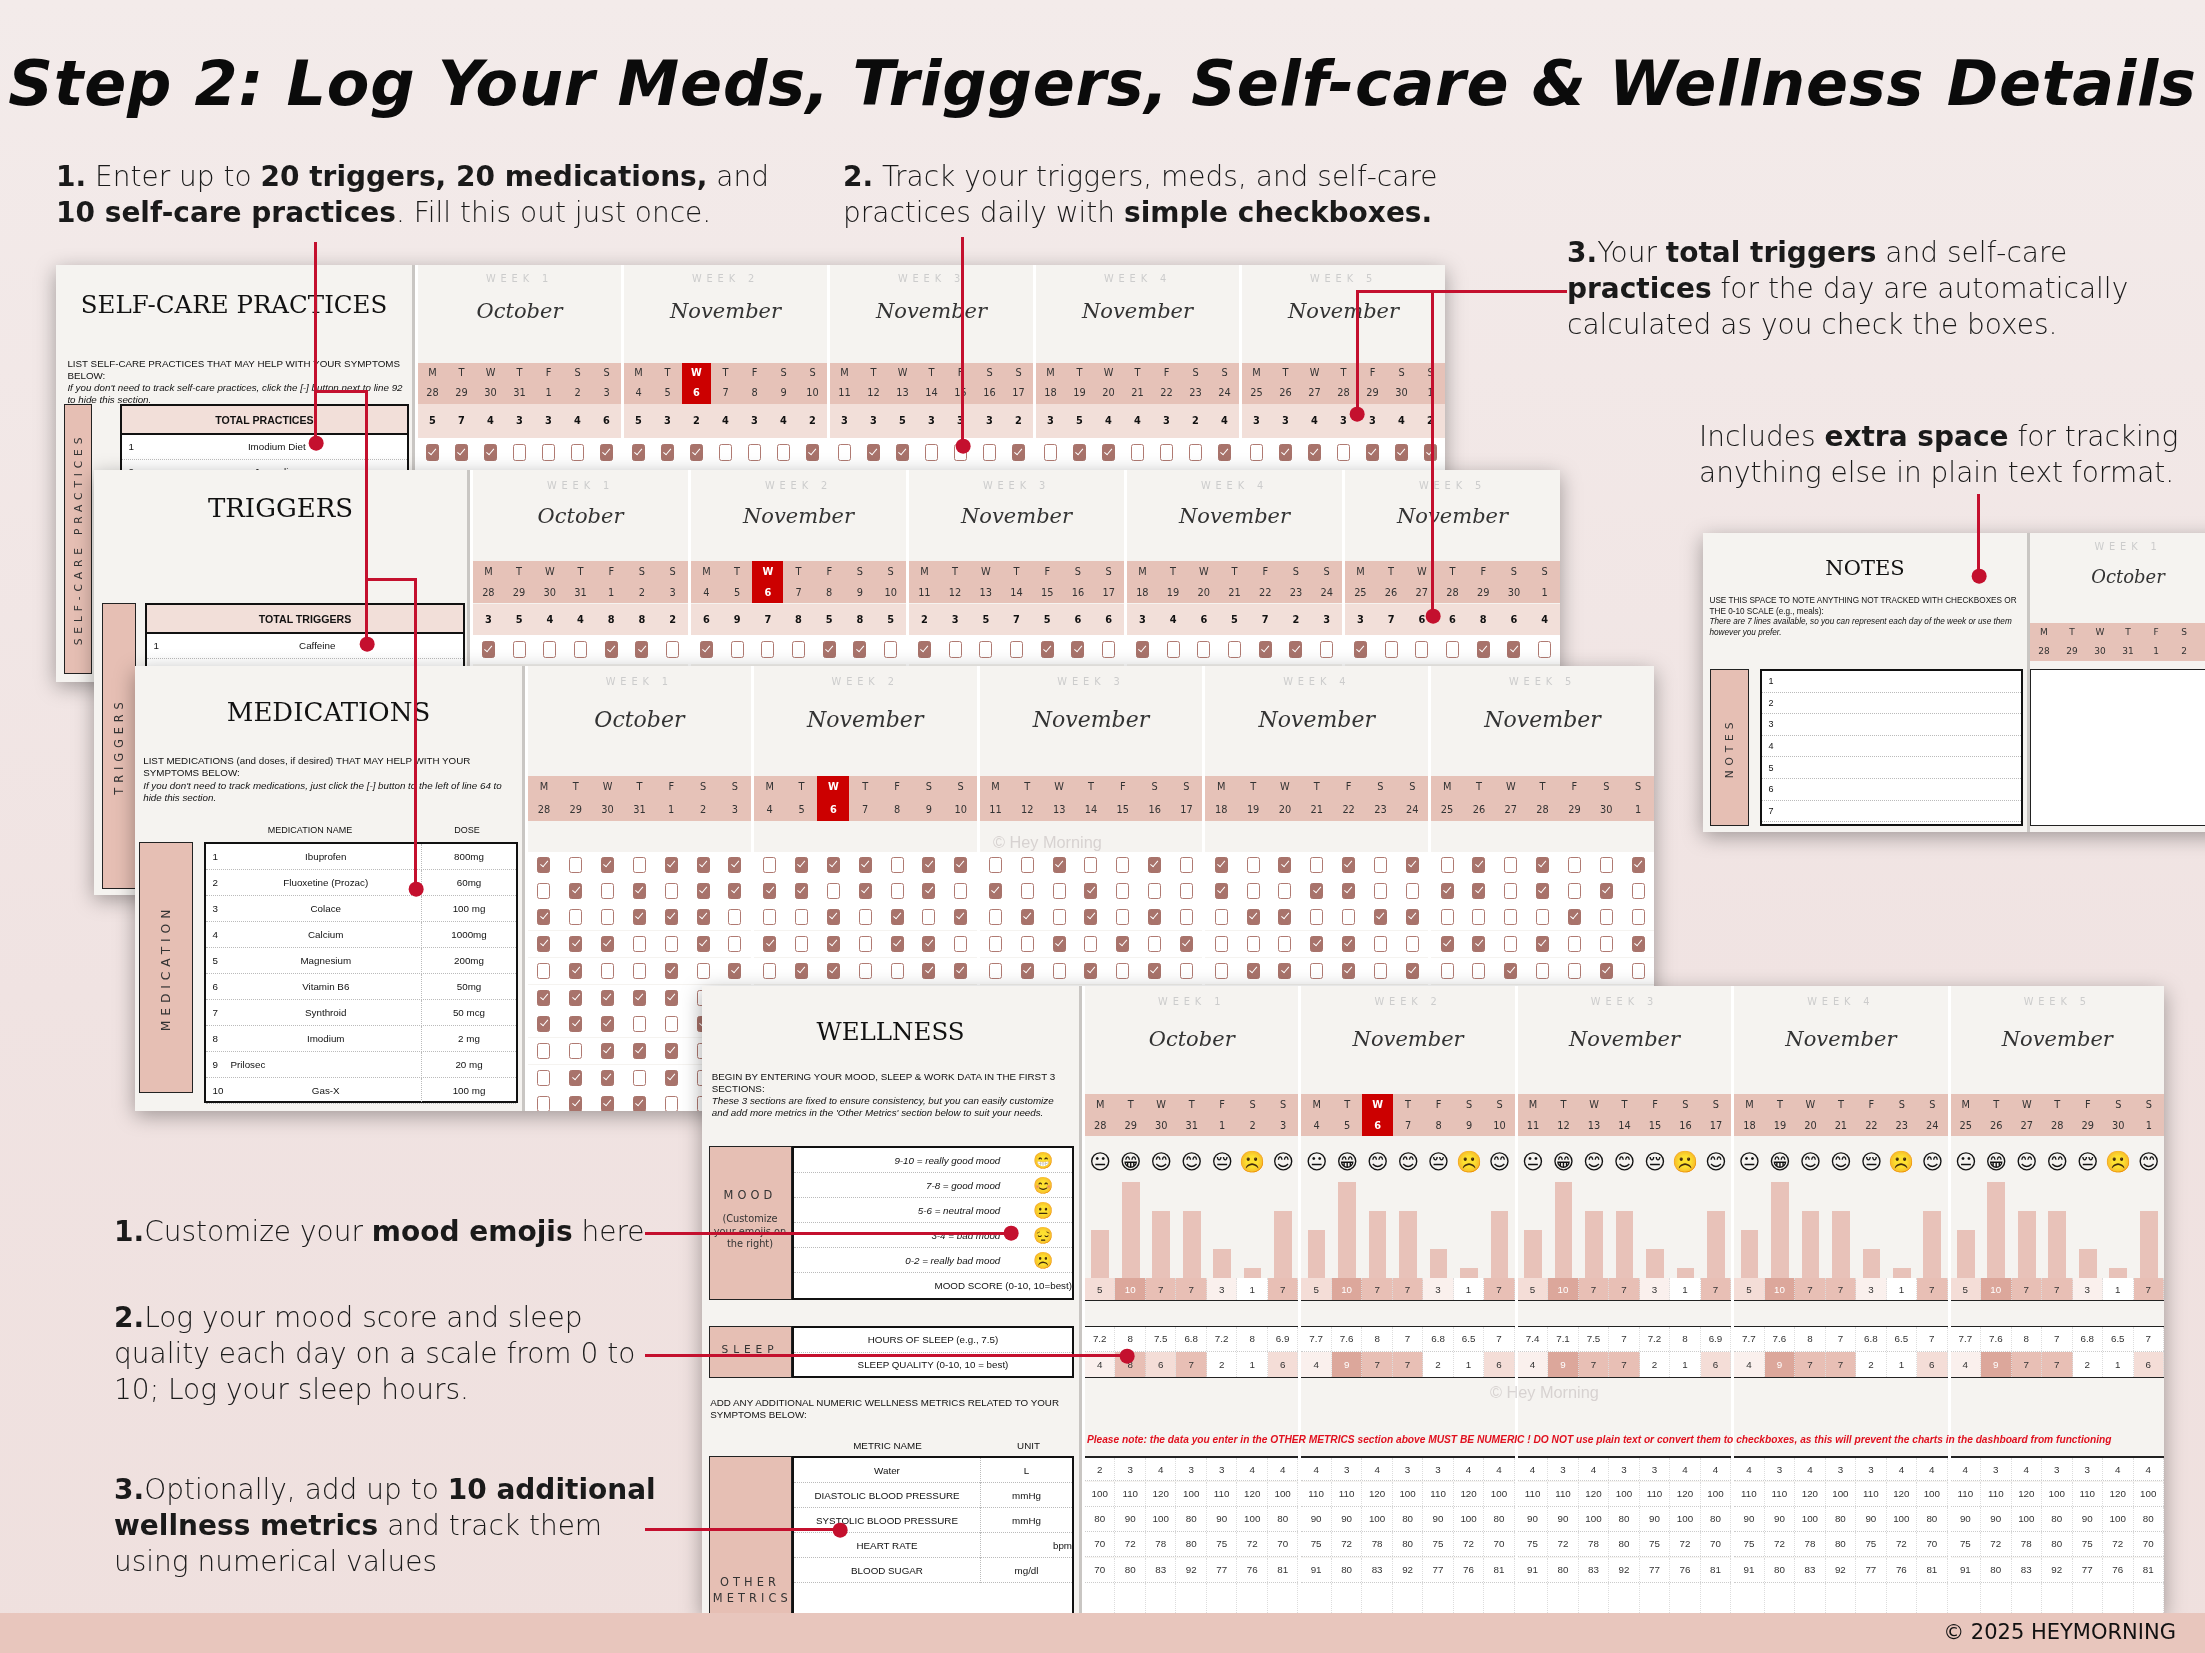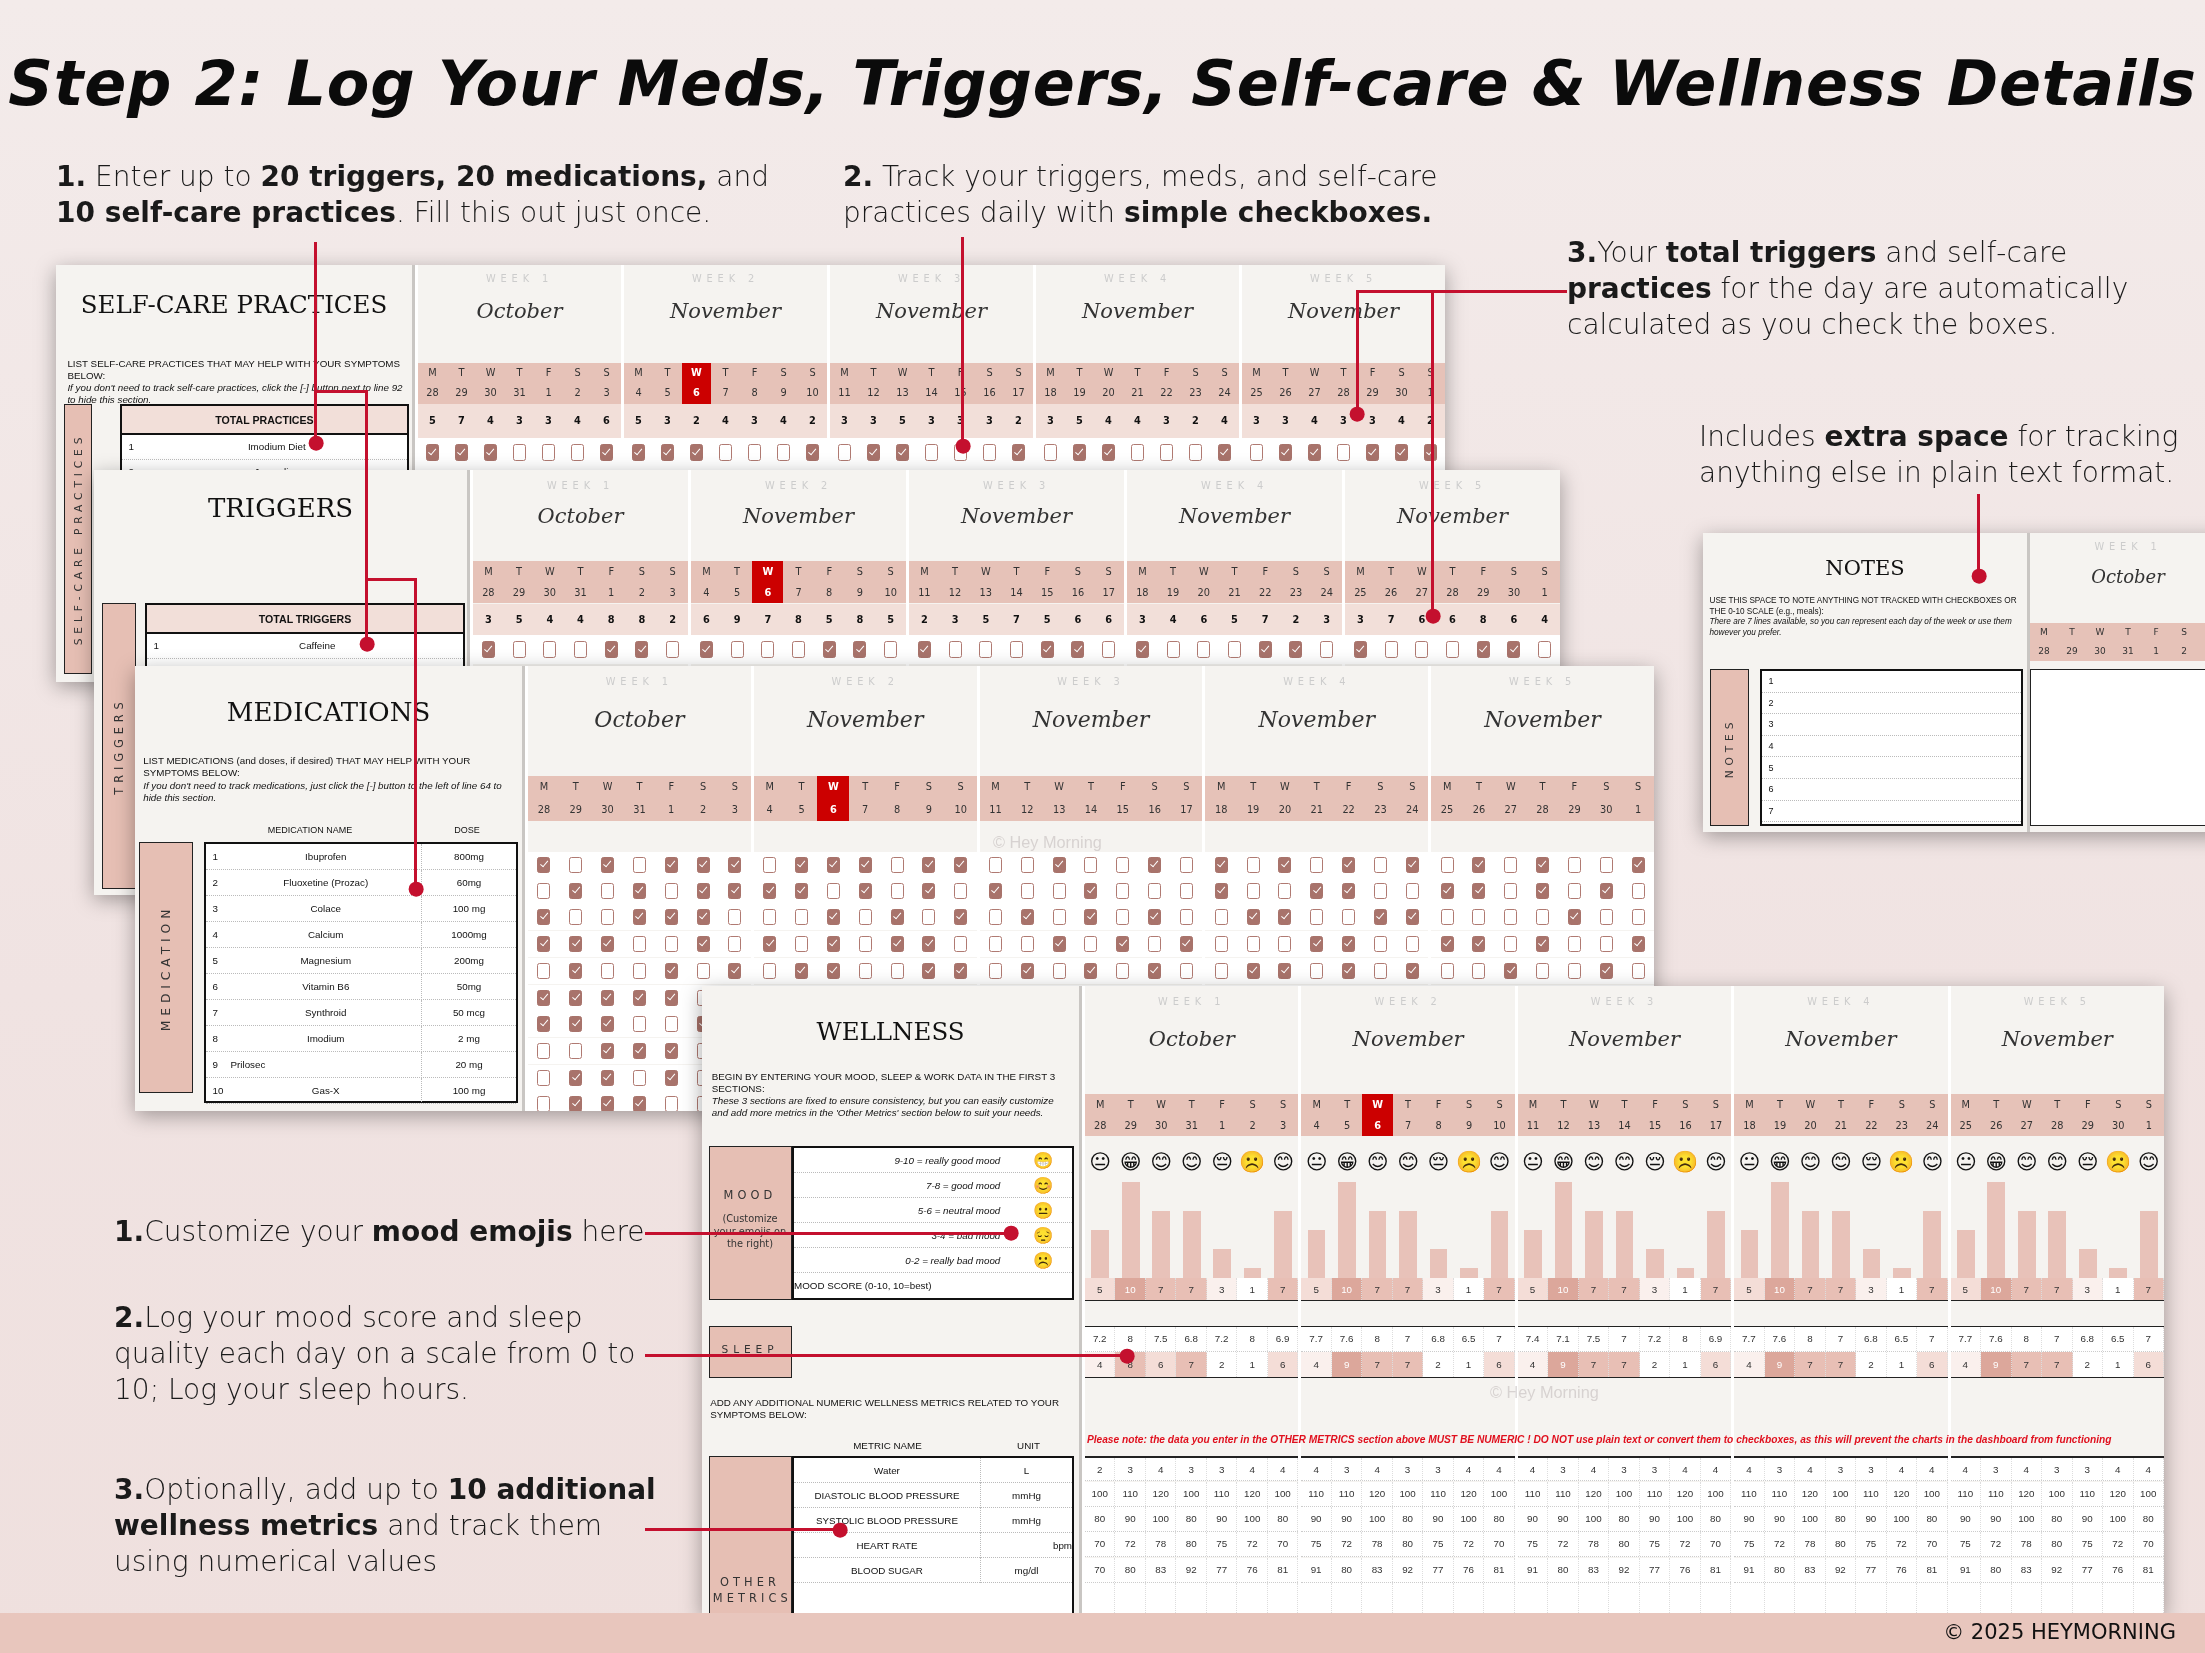--- a/index.html
+++ b/index.html
@@ -2380,27 +2380,35 @@
           <span style="width: 57px; text-align: center; font-size: 16.3px; font-style: normal;">😐</span>
         </div>
         <div class="trow" style="height: 25px; font-size: 9.8px; font-style: italic;">
           <span style="flex: 1 1 0%; text-align: right; padding-right: 14.7px;">3-4 = bad mood</span>
           <span style="width: 57px; text-align: center; font-size: 16.3px; font-style: normal;">😔</span>
         </div>
         <div class="trow" style="height: 25px; font-size: 9.8px; font-style: italic;">
           <span style="flex: 1 1 0%; text-align: right; padding-right: 14.7px;">0-2 = really bad mood</span>
           <span style="width: 57px; text-align: center; font-size: 16.3px; font-style: normal;">☹️</span>
         </div>
-        <div class="trow" style="height: 24.5px; font-size: 9.8px; justify-content: flex-start; border-bottom: none;">
+        <div class="trow" style="height: 24.5px; font-size: 9.8px; justify-content: flex-end; border-bottom: none;">
           <span>MOOD SCORE (0-10, 10=best)</span>
         </div>
       </div>
 
     <div class="vlabel" style="left:6.5px;top:340px;width:83px;height:52px;">
       <div style="position:absolute;left:0;right:0;top:16.3px;text-align:center;font-size:10.6px;letter-spacing:4.9px;color:#333;">SLEEP</div>
+    </div>
+    <div class="tbl" style="left:90px;top:340px;width:282px;height:52px;">
+      <div class="trow" style="height:24.5px;justify-content:center;font-size:9.8px;">
+          <span>HOURS OF SLEEP (e.g., 7.5)</span>
+        </div>
+      <div class="trow" style="height:24.5px;justify-content:center;font-size:9.8px;border-bottom:none;">
+          <span>SLEEP QUALITY (0-10, 10 = best)</span>
+        </div>
     </div>
 
     <div class="desc" style="position:absolute;left:8.2px;top:411px;width:359px;font-size:9.8px;line-height:12.3px;">ADD ANY ADDITIONAL NUMERIC WELLNESS METRICS RELATED TO YOUR SYMPTOMS BELOW:</div>
     <div style="position:absolute;top:454px;left:90px;width:282px;display:flex;font-size:9.8px;font-family:'Liberation Sans',sans-serif;">
       <span style="flex:1;text-align:center;">METRIC NAME</span>
       <span style="width:91px;text-align:center;">UNIT</span>
     </div>
     <div class="vlabel" style="left:6.5px;top:470px;width:83px;height:163px;">
       <div style="position:absolute;left:3.3px;right:3.3px;bottom:11.4px;text-align:center;font-size:11.4px;letter-spacing:4.1px;line-height:16.3px;color:#333;">OTHER METRICS</div>
     </div>

